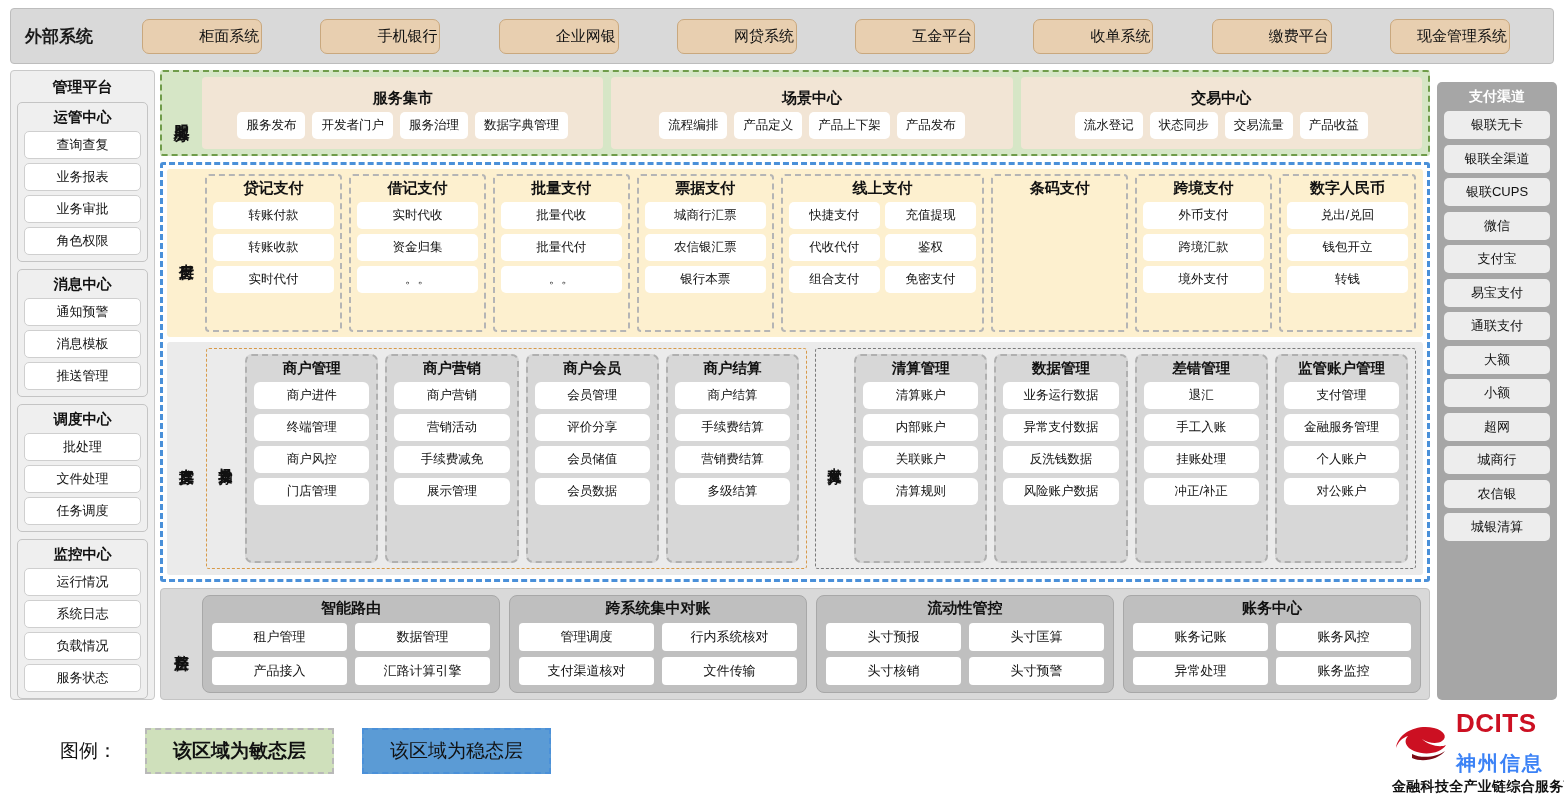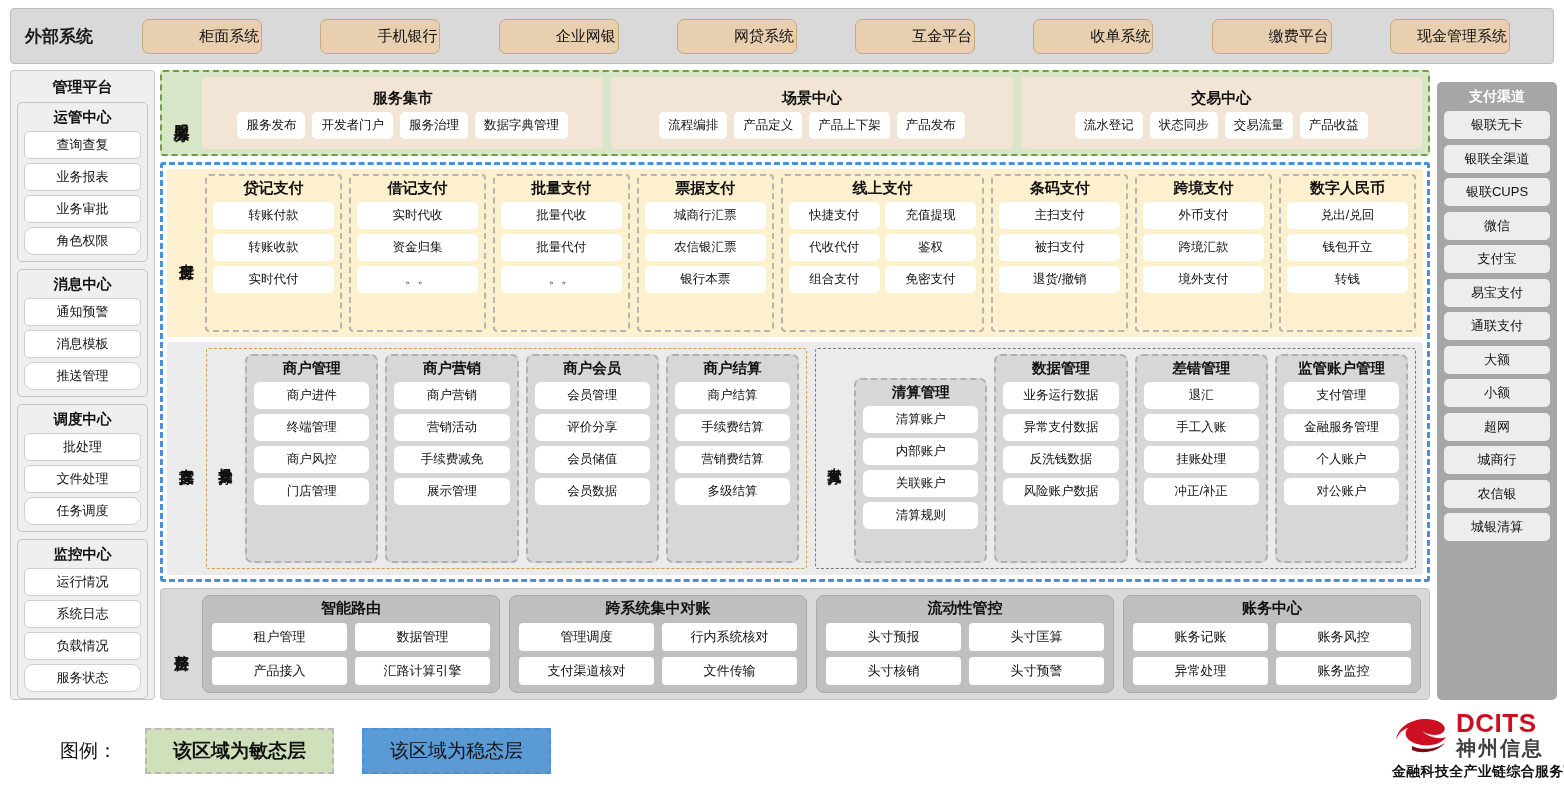--- a/index.html
+++ b/index.html
@@ -54,21 +54,21 @@
   }
   .mgmt-group .g-title {
     text-align: center; font-weight: bold; font-size: 14.5px; color: #111;
     padding: 2px 0 4px;
   }
   .mgmt-item {
     background: #fff; border: 1px solid #cfcfcf; border-radius: 5px;
     font-size: 13px; color: #111; text-align: center; padding: 4px 8px;
     margin-bottom: 4px;
   }
-  .mgmt-item:last-child { margin-bottom: 0; border-radius: 9px; }
+  .mgmt-item:last-child { margin-bottom: 0; }
 
   
   #pay-channels {
     position: absolute; left: 1437px; top: 82px; width: 120px; height: 618px;
     background: #a6a6a6; border-radius: 5px; padding: 4px 7px;
   }
   #pay-channels .hdr {
     text-align: center; font-weight: bold; font-size: 14px; color: #fff;
     padding: 2px 0 5px;
   }
@@ -193,21 +193,21 @@
 
   
   #logo { position: absolute; left: 1392px; top: 710px; width: 170px; }
   #logo .mark { display: flex; align-items: center; gap: 4px; }
   #logo .swoosh { width: 60px; height: 44px; flex: none; }
   #logo .words { display: flex; flex-direction: column; line-height: 1; }
   #logo .dcits {
     font-size: 26px; font-weight: bold; color: #cc1022; letter-spacing: 0.5px;
     font-family: "Liberation Sans", sans-serif;
   }
-  #logo .cn { font-size: 20px; font-weight: bold; color: #404040; letter-spacing: 2px; margin-top: 2px; }
+  #logo .cn { font-size: 20px; font-weight: bold; color: #3b82f6; letter-spacing: 2px; margin-top: 17px; }
   #logo .tag { font-size: 14px; font-weight: bold; color: #111; margin-top: 5px; letter-spacing: 0.3px; white-space: nowrap; text-align: center; }
 </style>
 </head>
 <body>
 
 <div id="external-bar">
   <div class="title">外部系统</div>
   <div class="chips">
       <div class="ext-chip">柜面系统</div>
       <div class="ext-chip">手机银行</div>
@@ -349,25 +349,20 @@
               <div class="pay-chip">快捷支付</div>
               <div class="pay-chip">充值提现</div>
               <div class="pay-chip">代收代付</div>
               <div class="pay-chip">鉴权</div>
               <div class="pay-chip">组合支付</div>
               <div class="pay-chip">免密支付</div>
             </div>
           </div>
           <div class="pay-group" style="flex: 1 1 0%;">
             <div class="g-title">条码支付</div>
-            <div class="pay-grid c1">
-              <div class="pay-chip">主扫支付</div>
-              <div class="pay-chip">被扫支付</div>
-              <div class="pay-chip">退货/撤销</div>
-            </div>
           </div>
           <div class="pay-group" style="flex: 1 1 0%;">
             <div class="g-title">跨境支付</div>
             <div class="pay-grid c1">
               <div class="pay-chip">外币支付</div>
               <div class="pay-chip">跨境汇款</div>
               <div class="pay-chip">境外支付</div>
             </div>
           </div>
           <div class="pay-group" style="flex: 1 1 0%;">
@@ -413,21 +408,21 @@
                 <div class="sup-chip">商户结算</div>
                 <div class="sup-chip">手续费结算</div>
                 <div class="sup-chip">营销费结算</div>
                 <div class="sup-chip">多级结算</div>
               </div>
             </div>
           </div>
           <div class="sup-section paysup" style="flex: 1 1 0%;">
             <div class="sec-label vtext">支付支撑</div>
             <div class="row" style="flex: 1 1 0%;">
-              <div class="sup-group" style="flex: 1 1 0%; margin-top: 24px;">
+              <div class="sup-group" style="flex: 1 1 0%;">
                 <div class="g-title">清算管理</div>
                 <div class="sup-chip">清算账户</div>
                 <div class="sup-chip">内部账户</div>
                 <div class="sup-chip">关联账户</div>
                 <div class="sup-chip">清算规则</div>
               </div>
               <div class="sup-group" style="flex: 1 1 0%;">
                 <div class="g-title">数据管理</div>
                 <div class="sup-chip">业务运行数据</div>
                 <div class="sup-chip">异常支付数据</div>

